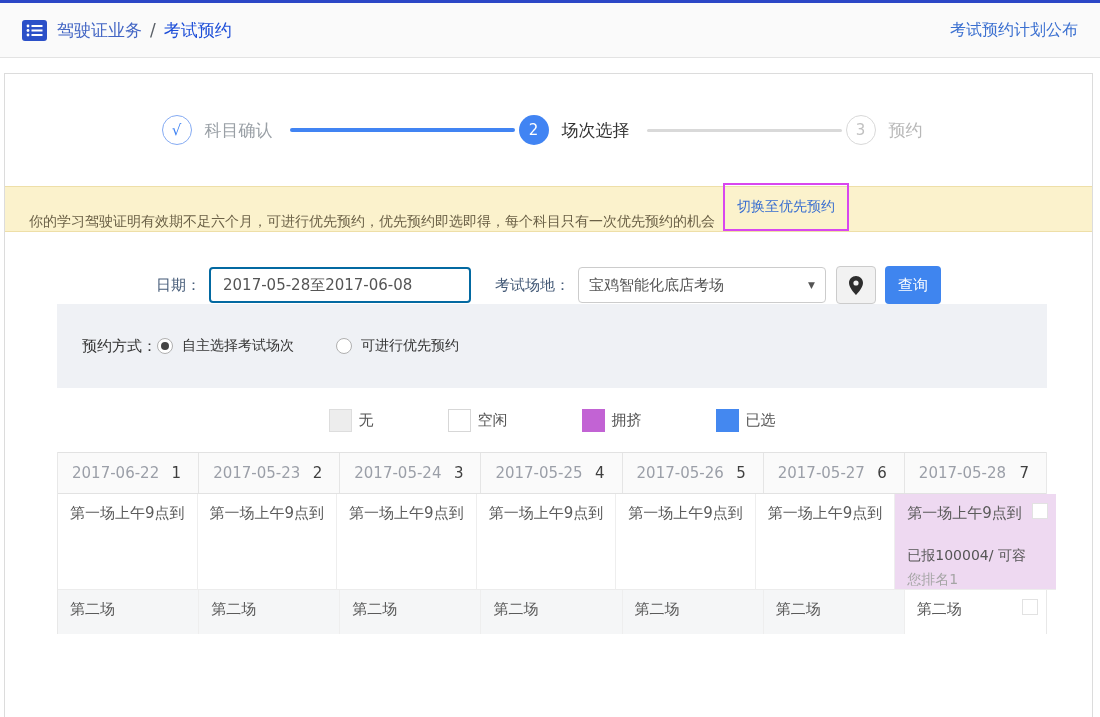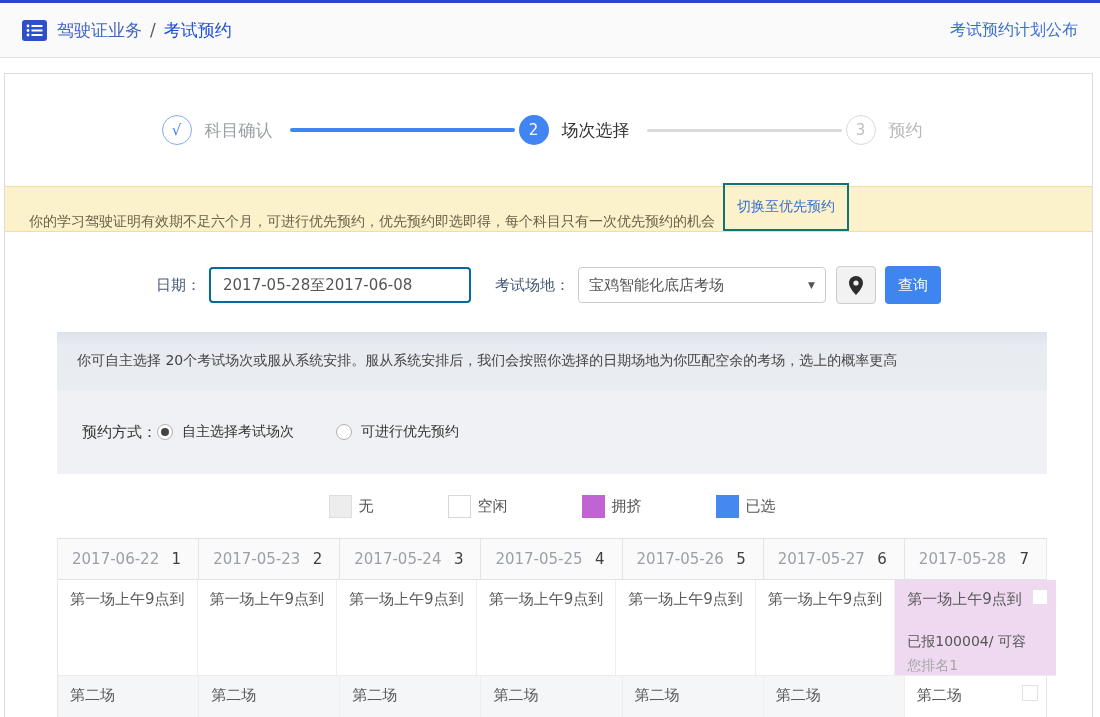--- a/index.html
+++ b/index.html
@@ -32,21 +32,21 @@
   .step-label.done { color:#9aa0a6; }
   .step-label.active { color:#333; }
   .step-label.todo { color:#b8b8b8;text-align:center; }
   .conn-blue { width:225px; height:4px; background:#4184f3; border-radius:2px; margin:0 4px; }
   .conn-gray { width:195px; height:3px; background:#d9d9d9; border-radius:2px; margin:0 4px; }
 
   
   .notice { height:46px; background:#fbf2cc; border-top:1px solid #eedfa8;
     border-bottom:1px solid #eedfa8; display:flex; align-items:flex-end; padding:0 24px;
     font-size:14px; color:#6b6147; overflow:visible; }
-  .switch-wrap { display:inline-flex; align-items:center; border:2px solid #0f766e;
+  .switch-wrap { display:inline-flex; align-items:center; border:2px solid #d946ef;
     height:48px; padding:0 12px; margin-left:8px; }
   .switch-link { color:#3a6fd0; font-size:14px; text-decoration:none; cursor:pointer; }
 
   
   .filter-row { margin-top:34px; height:38px; display:flex; align-items:center; justify-content:center; }
   .f-label { font-size:15px; color:#445a77; margin-right:8px; }
   .date-input { width:262px; height:36px; border:2px solid #0369a1; border-radius:4px;
     padding:0 12px; font-size:15px; color:#555; background:#fff; outline:none;
     font-family:"DejaVu Sans","Liberation Sans",sans-serif; }
   .venue-wrap { margin-left:24px; display:flex; align-items:center; }
@@ -174,23 +174,20 @@
     <span class="pin-btn">
       <svg width="14" height="19" viewBox="0 0 14 19">
         <path d="M7 0C3.1 0 0 3.1 0 7c0 5.2 7 12 7 12s7-6.8 7-12C14 3.1 10.9 0 7 0zm0 9.6A2.6 2.6 0 1 1 7 4.4a2.6 2.6 0 0 1 0 5.2z" fill="#2d2d2d"></path>
       </svg>
     </span>
     <button class="search-btn">查询</button>
   </div>
 
   <div class="inner">
 
-    <div class="tip-bar">
-      <span>你可自主选择 20个考试场次或服从系统安排。服从系统安排后，我们会按照你选择的日期场地为你匹配空余的考场，选上的概率更高</span>
-    </div>
 
     <div class="mode-row">
       <span class="mode-label">预约方式：</span>
       <span class="radio-item">
         <span class="radio">
             <span class="dot"></span>
           </span>
         <span class="radio-text">自主选择考试场次</span>
       </span>
       <span class="radio-item">

